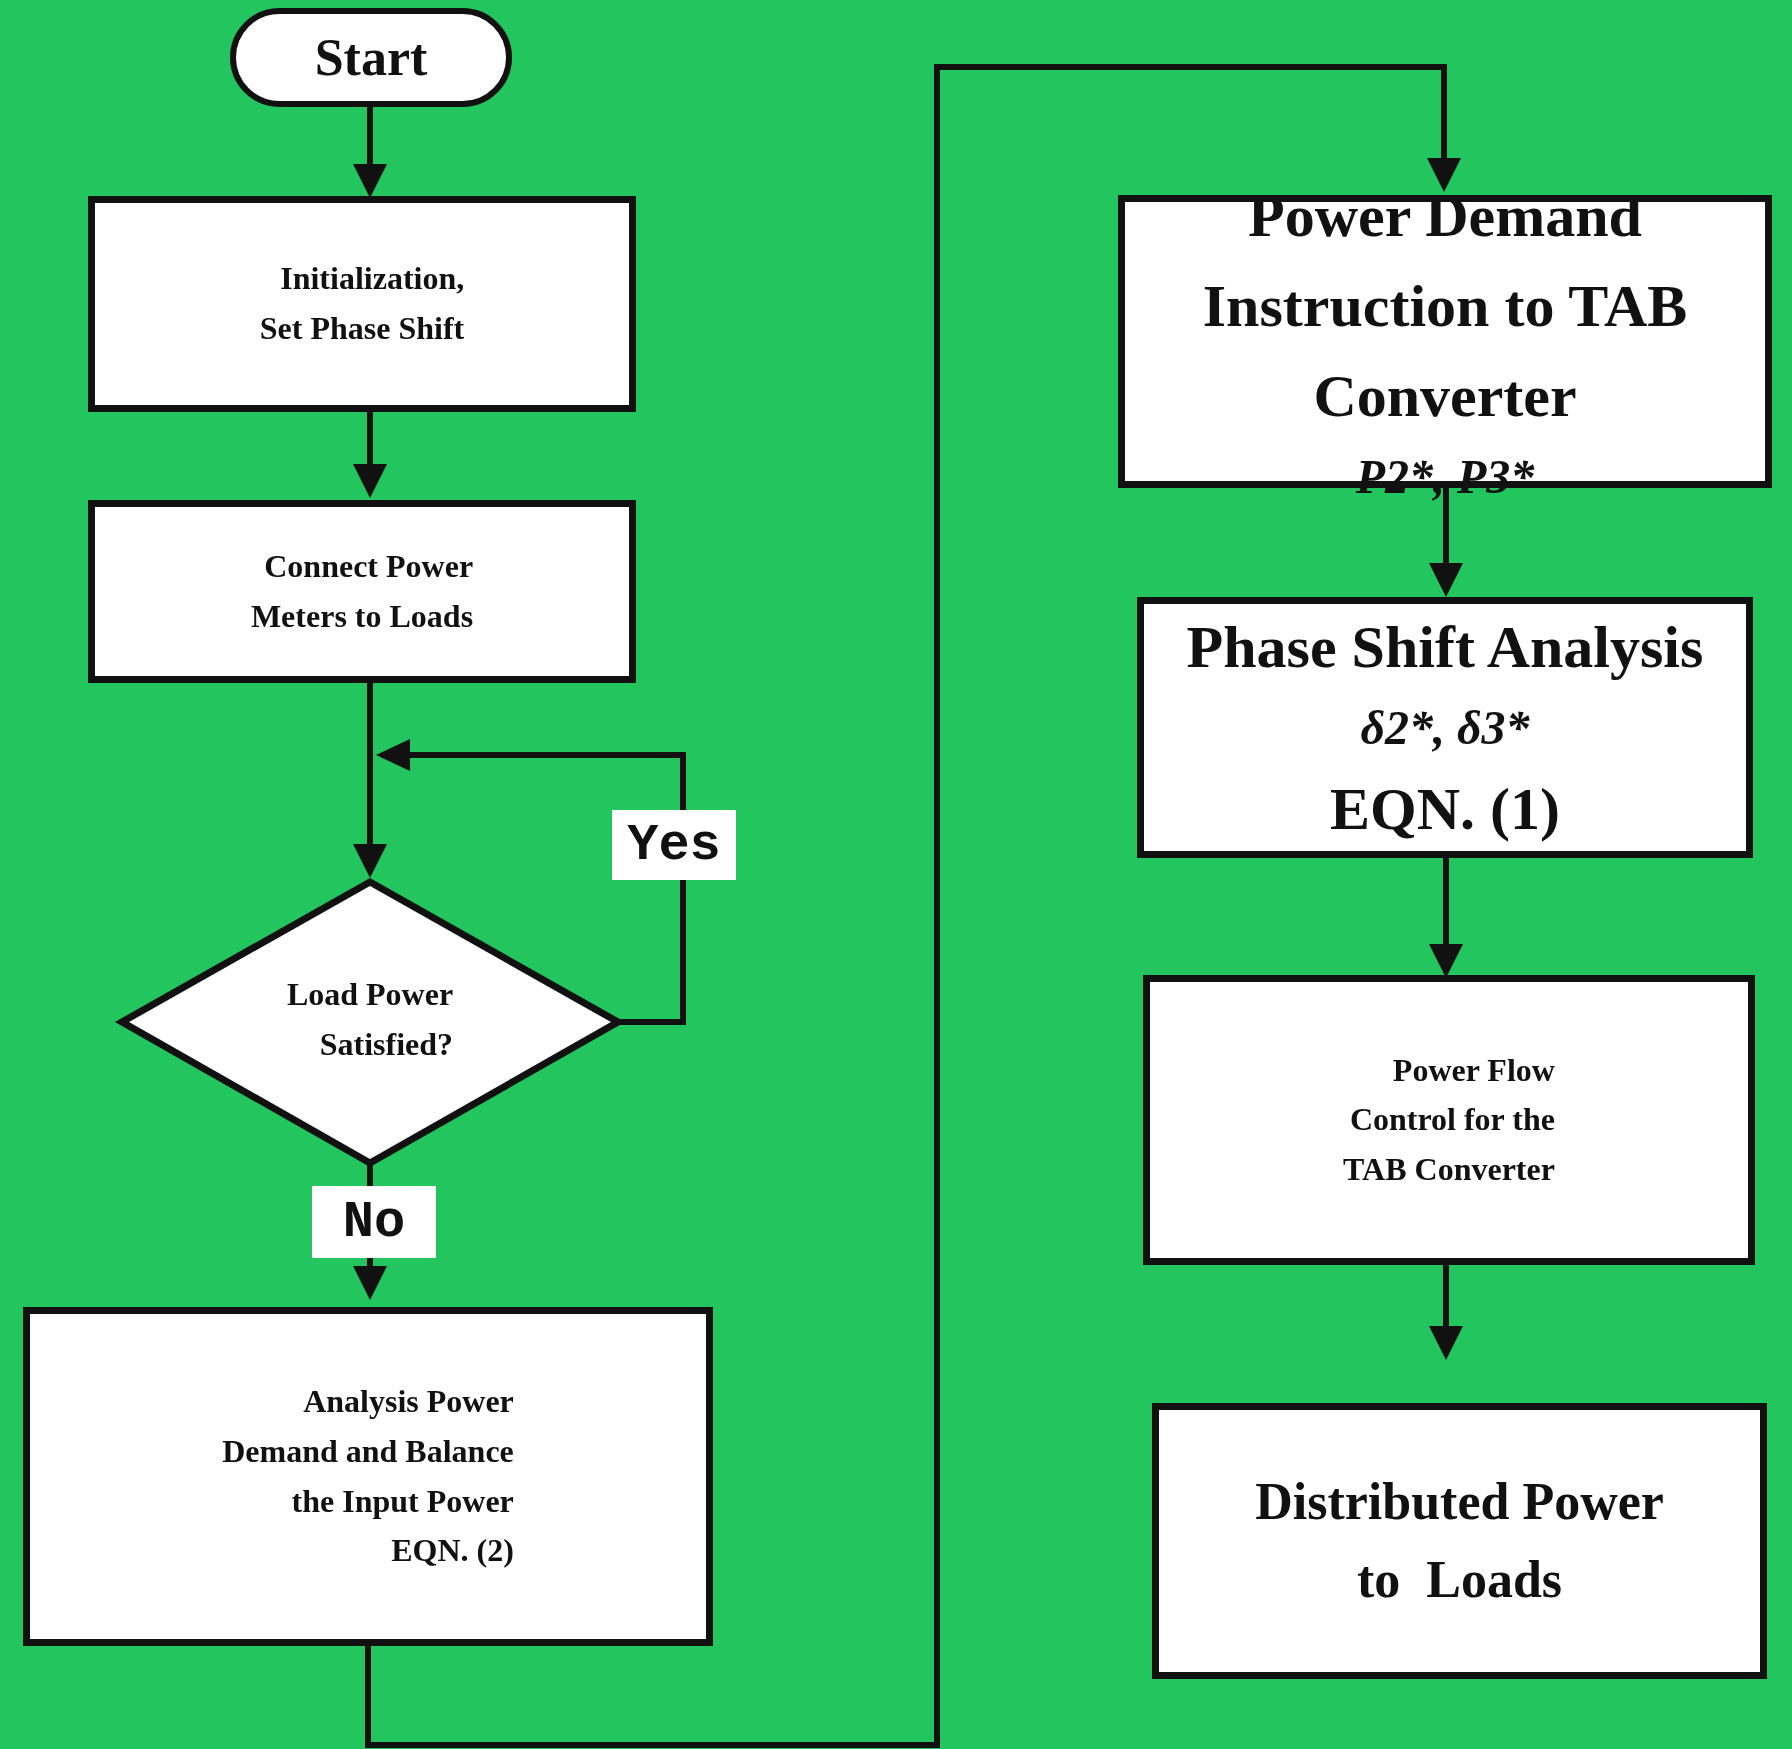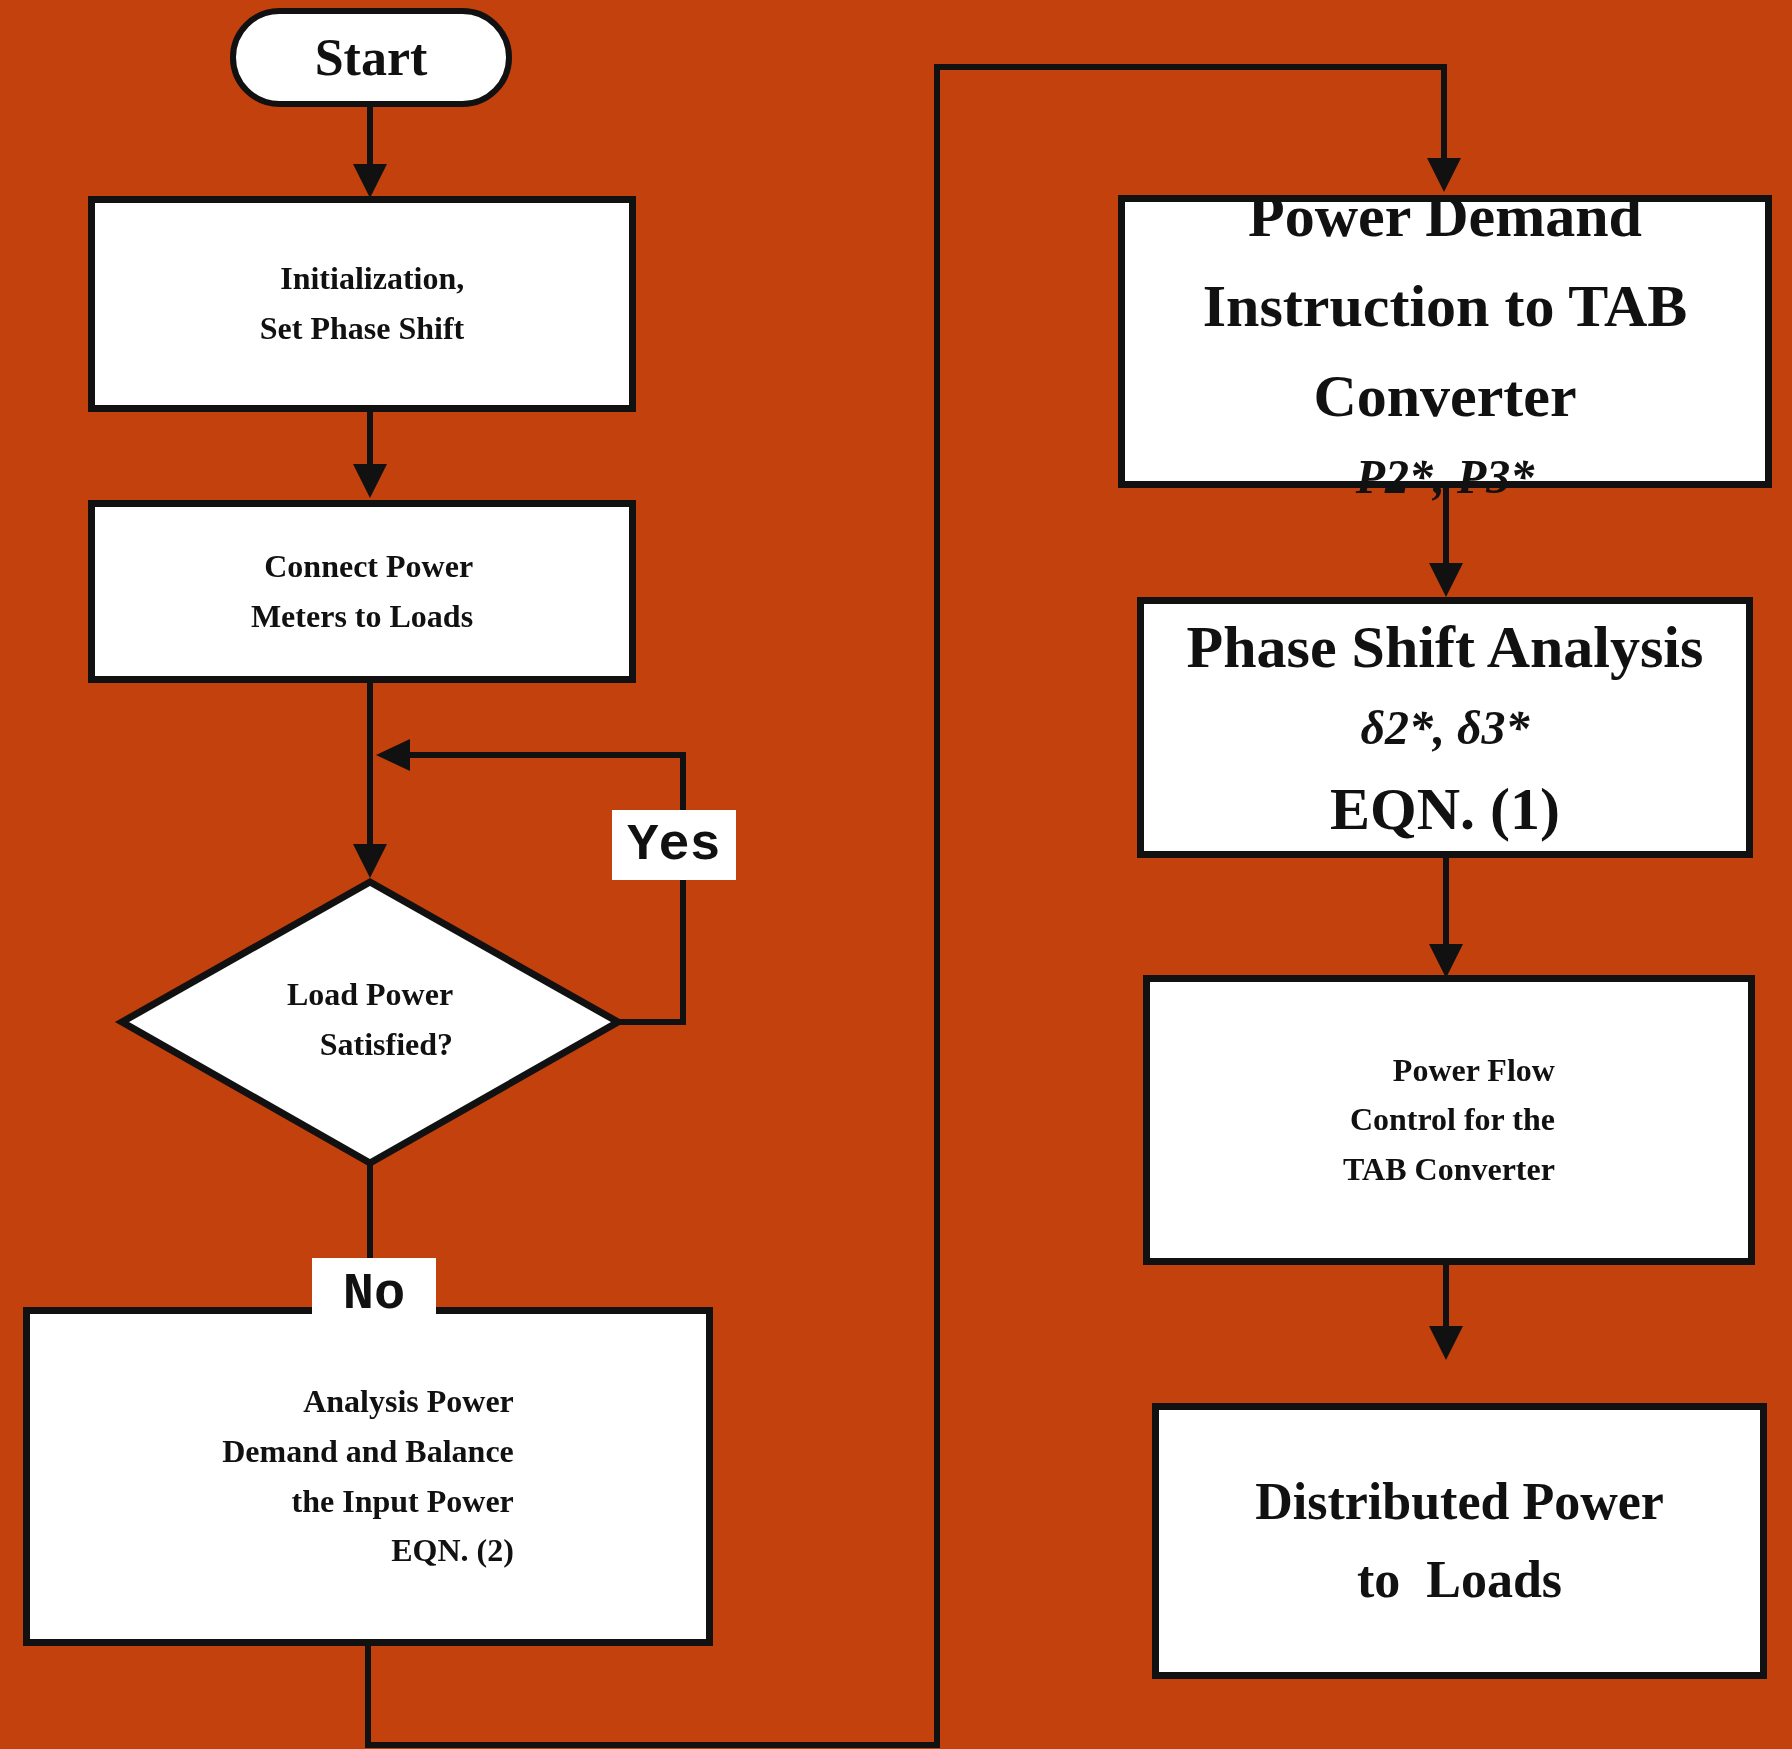--- a/index.html
+++ b/index.html
@@ -4,21 +4,21 @@
 <style>
   html, body {
     margin: 0;
     padding: 0;
     background: #ffffff;
   }
   #canvas {
     position: relative;
     width: 1792px;
     height: 1749px;
-    background: #c2410c;
+    background: #22c55e;
     font-family: "Liberation Serif", "DejaVu Serif", serif;
     color: #111111;
     overflow: hidden;
   }
   #wires {
     position: absolute;
     left: 0; top: 0;
     width: 1792px;
     height: 1749px;
   }
@@ -153,15 +153,15 @@
 TAB Converter</span>
   </div>
 
   <div class="node" style="left:1140px; top:1403px; width:615px; height:276px;margin-left:12px;">
     <span class="label fs52">Distributed Power
 to&nbsp; Loads</span>
   </div>
 
   <div class="edge-label" style="left:612px; top:810px; width:112px; height:70px;">Yes</div>
 
-  <div class="edge-label" style="left:312px; top:1258px; width:112px; height:72px;">No</div>
+  <div class="edge-label" style="left:312px; top:1186px; width:112px; height:72px;">No</div>
 
 </div>
 
 </body></html>

